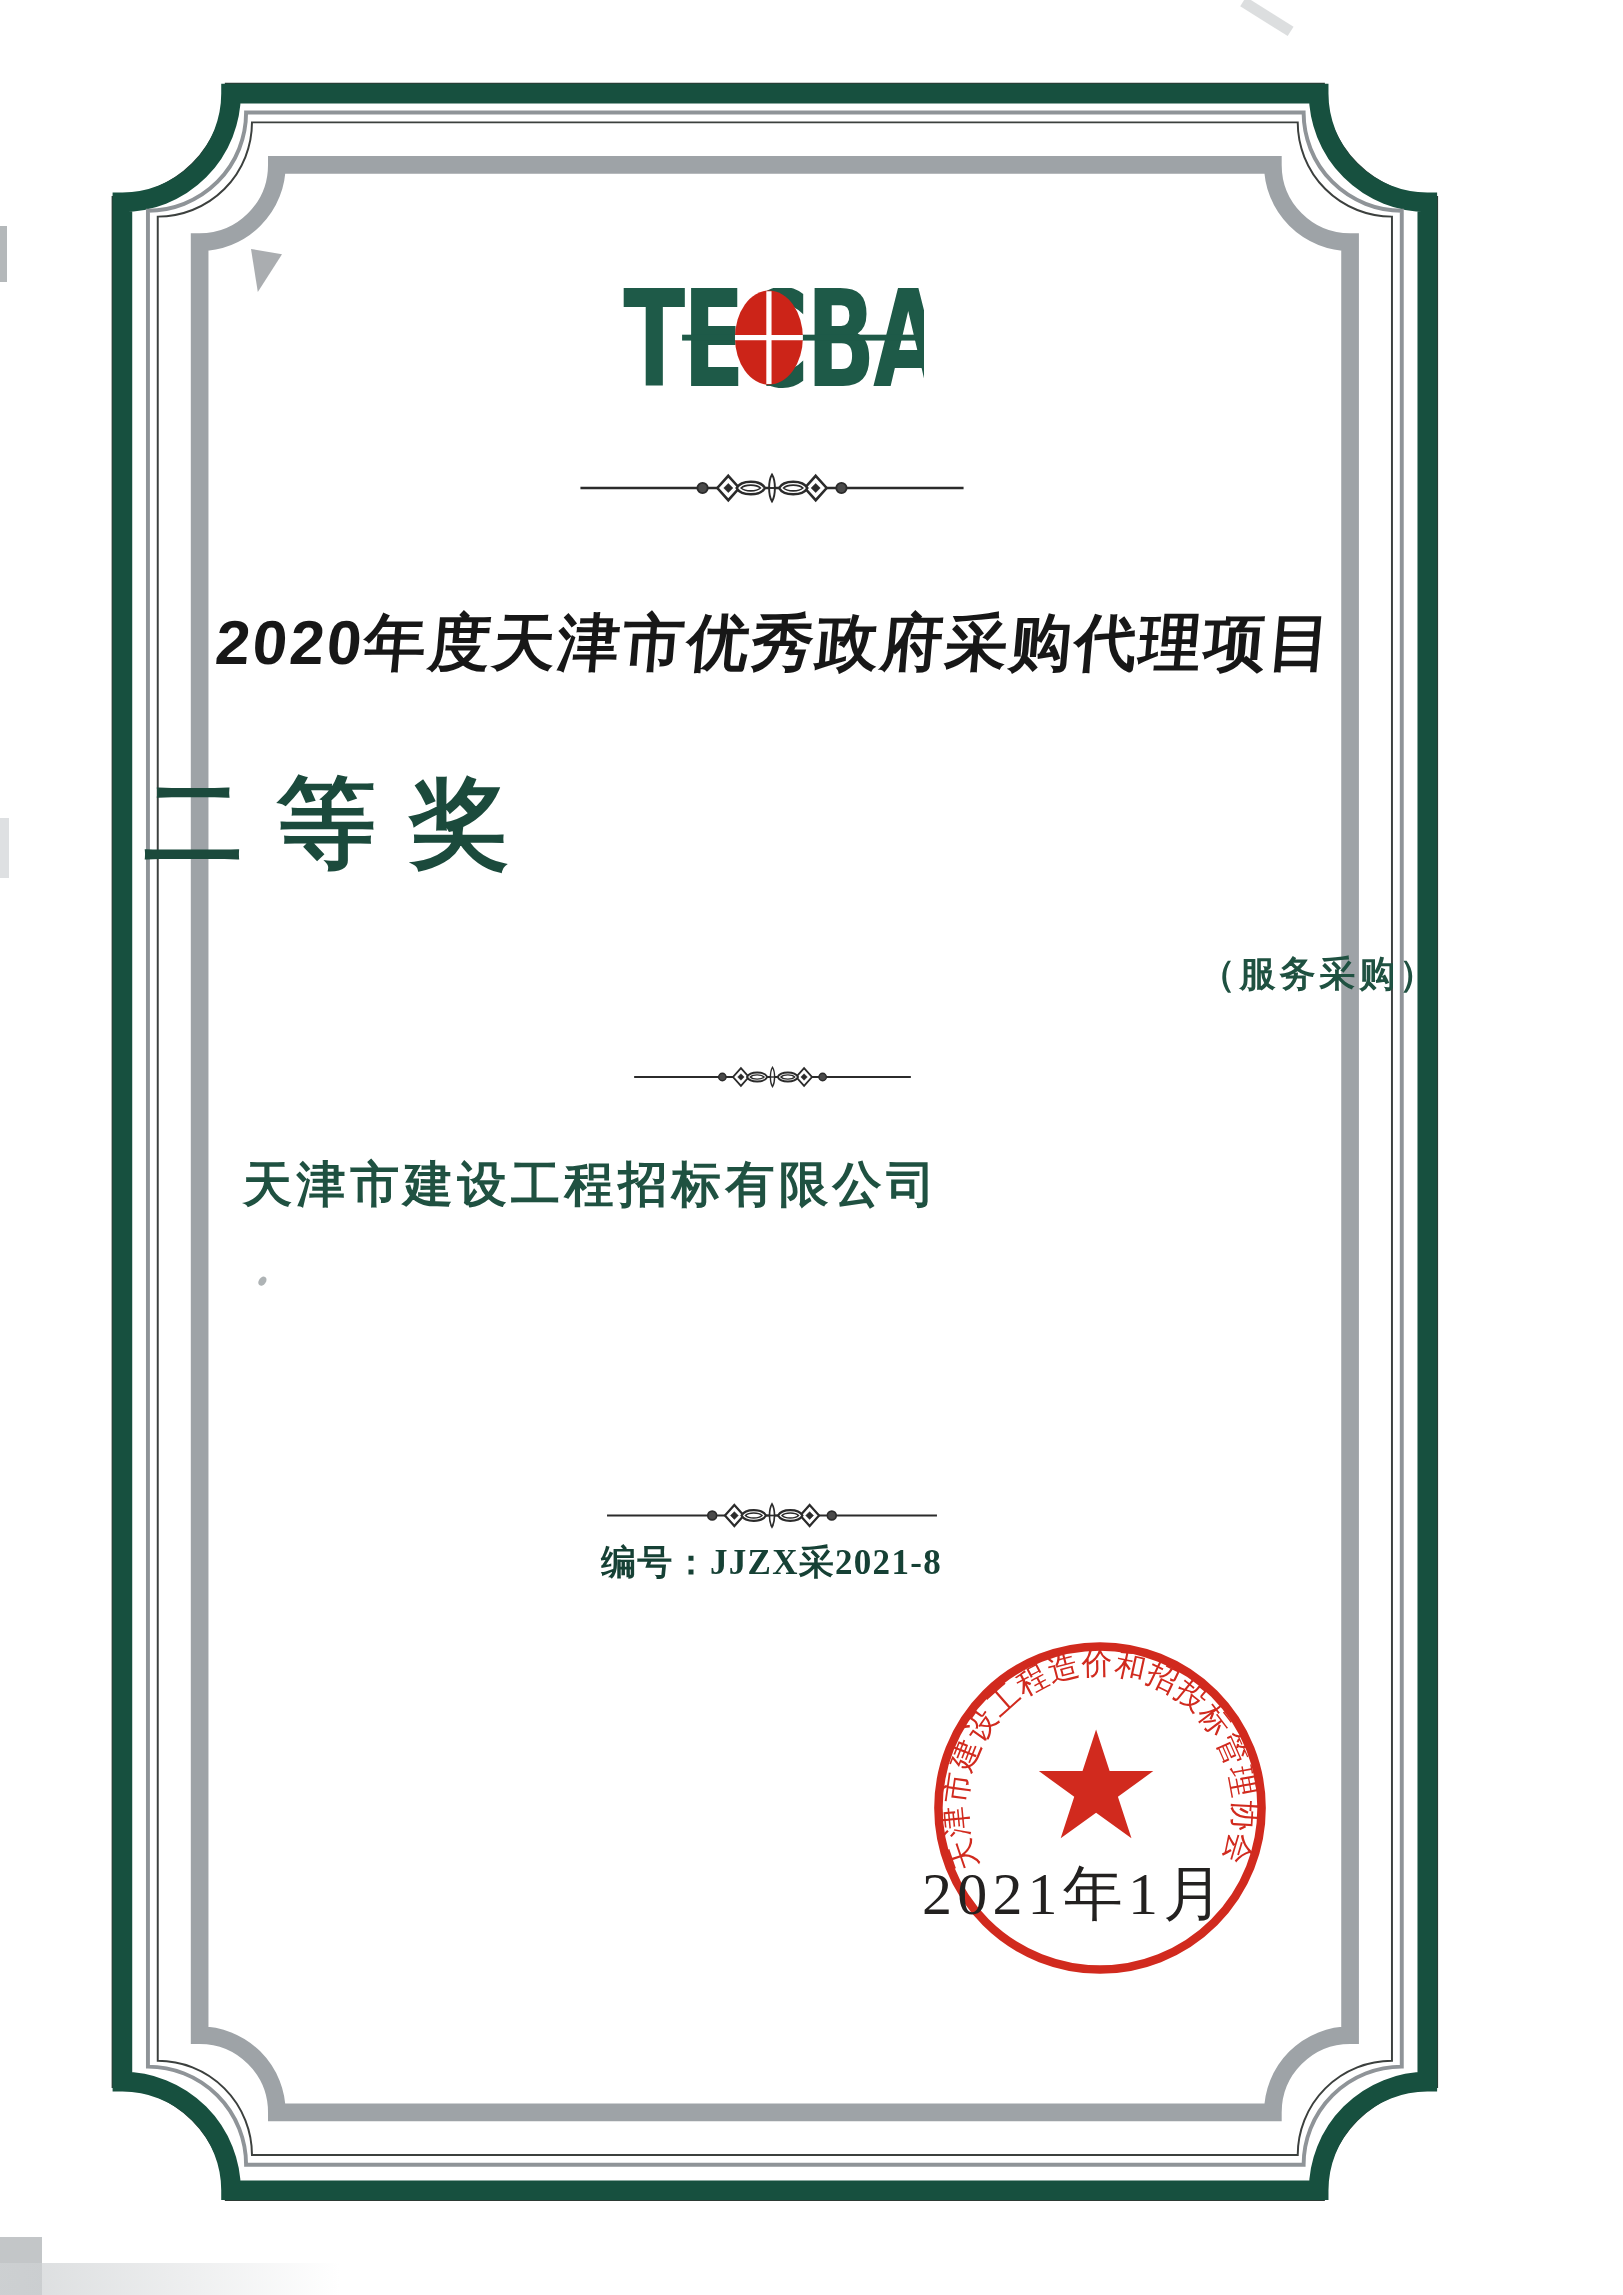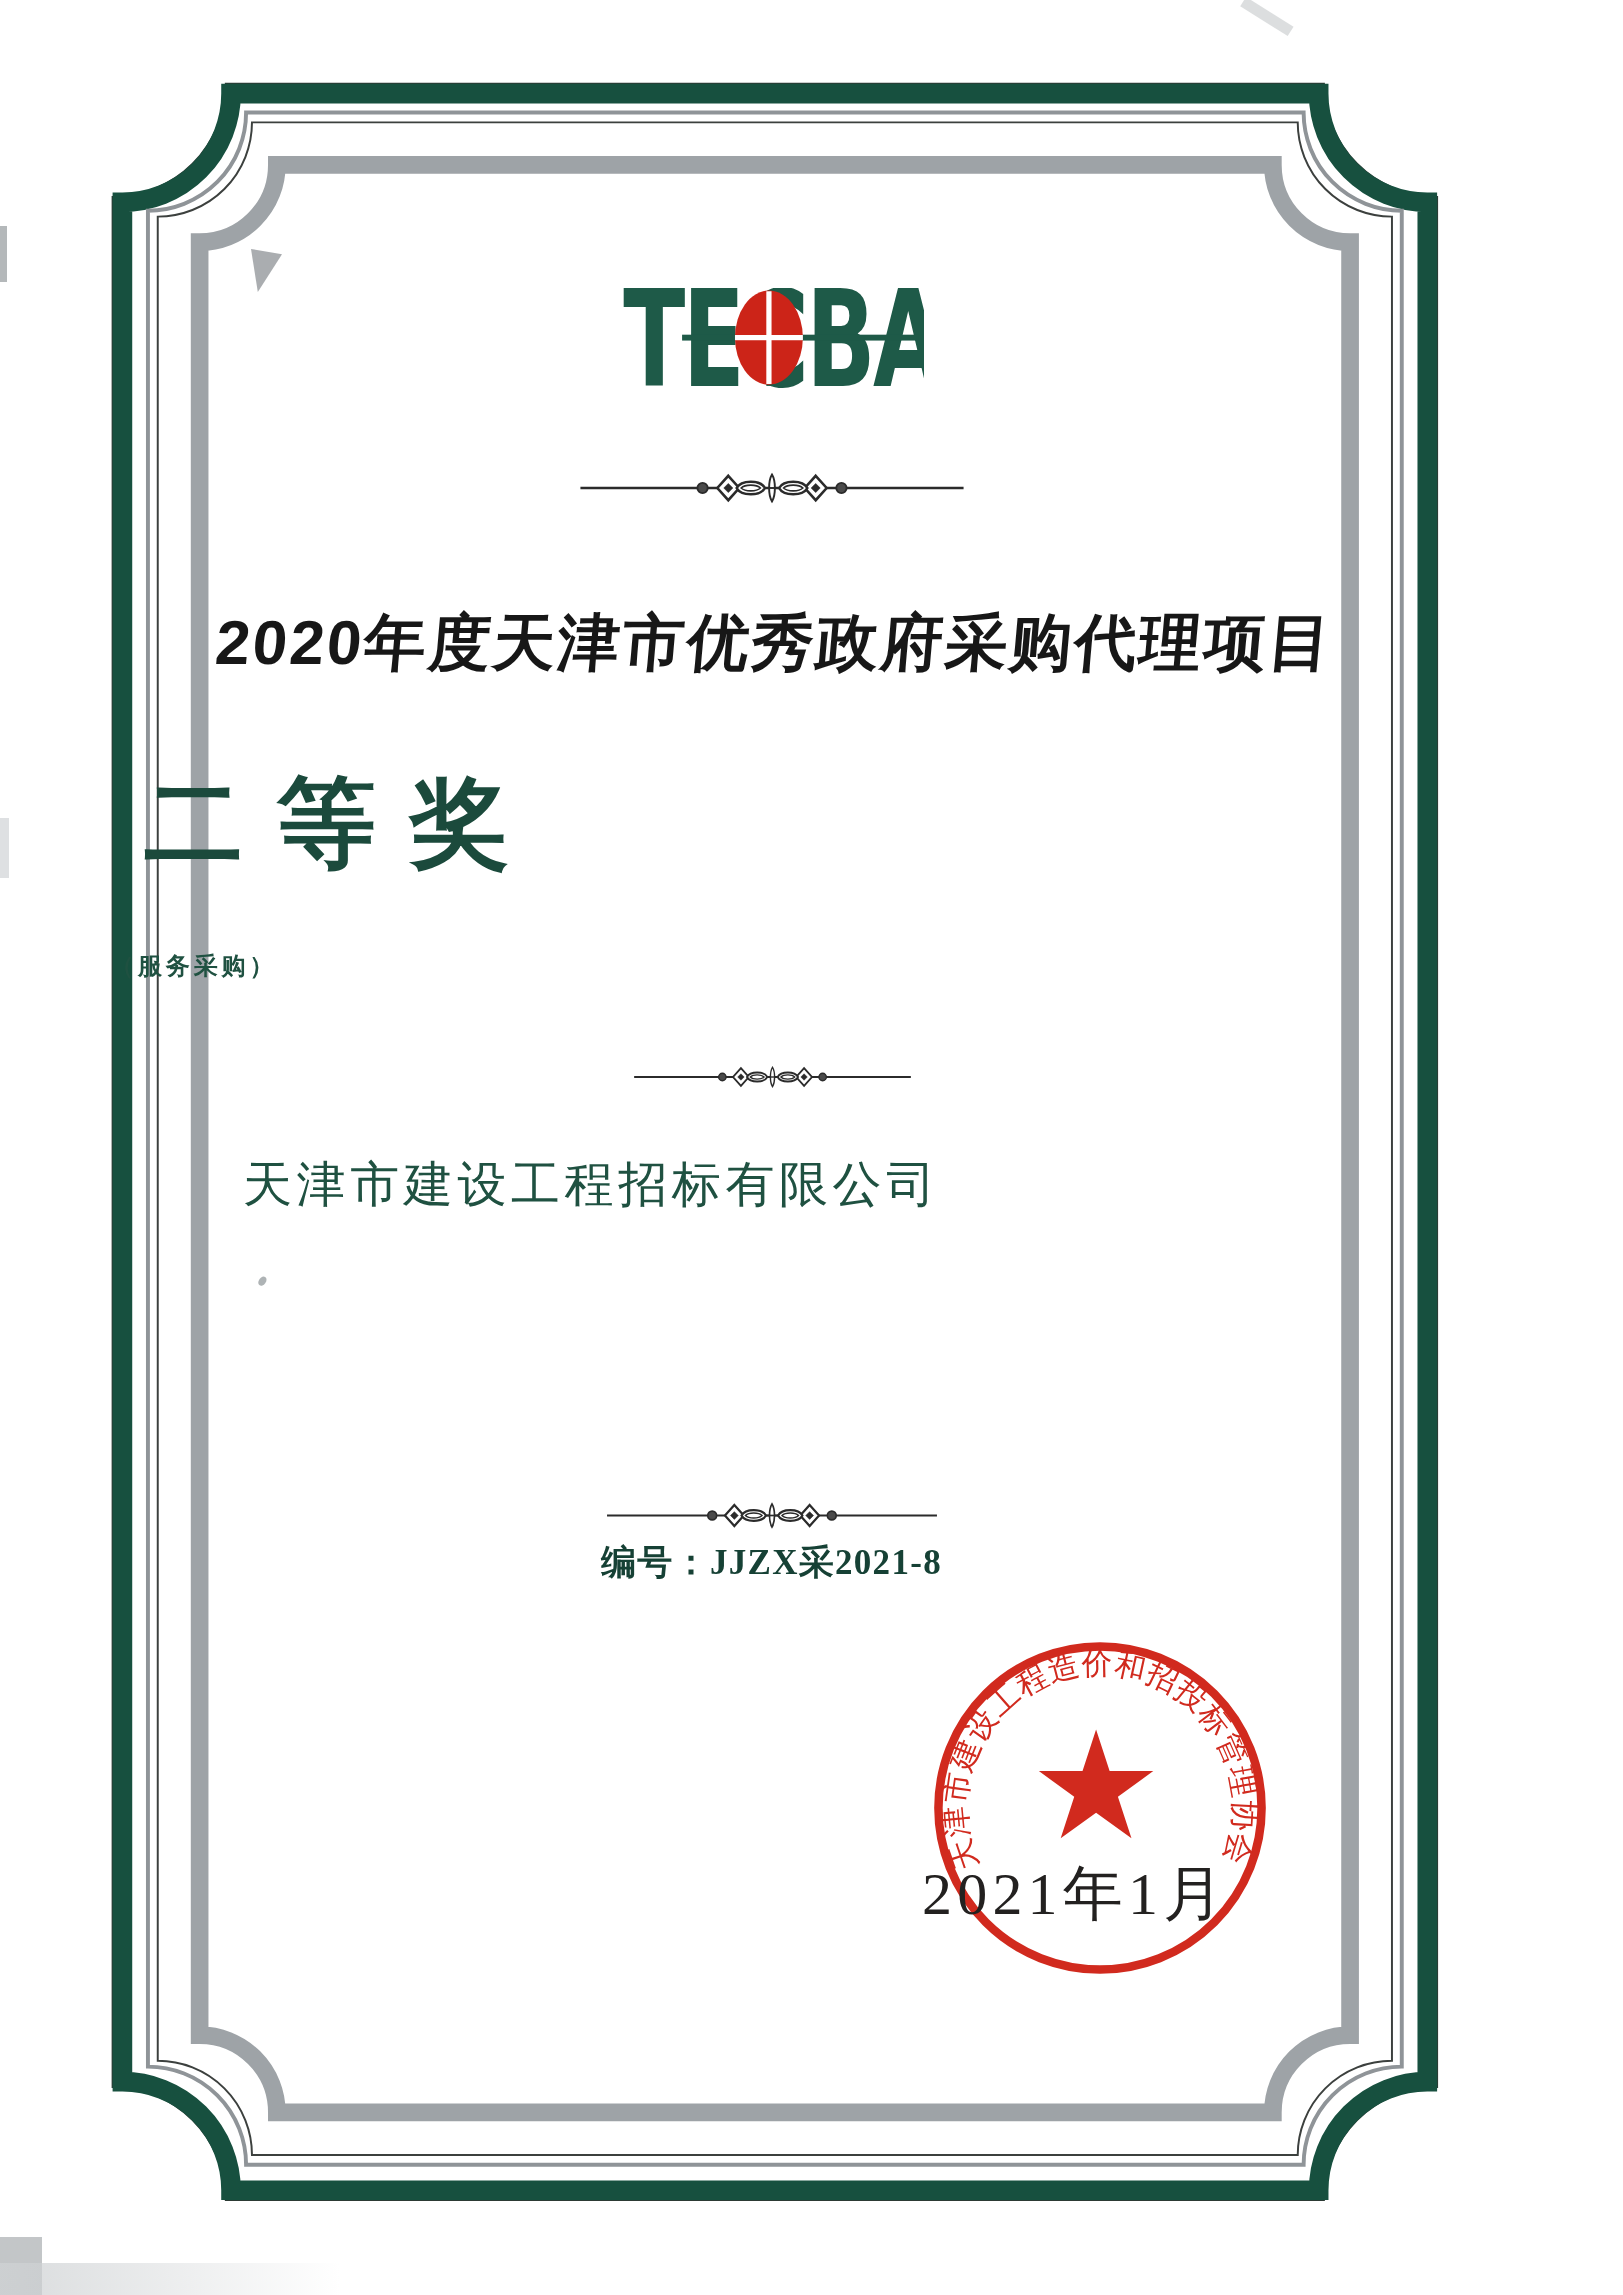--- a/index.html
+++ b/index.html
@@ -13,25 +13,25 @@
   .logo-box{left:623px;top:288px;width:301px;height:111px;}
   .divider{z-index:2;}
   .divider svg{display:block;width:100%;height:100%;}
 
   .title{left:110px;top:601px;width:1329px;text-align:center;
          font-size:62px;font-weight:bold;letter-spacing:2.6px;
          color:var(--title-black);transform:skewX(-5deg);}
   .award{left:110px;top:758px;width:1329px;text-align:left;
          font-size:99px;font-weight:bold;letter-spacing:34px;padding-left:34px;
          box-sizing:border-box;color:var(--award-green);}
-  .category{left:110px;top:950px;width:1329px;text-align:left;
+  .category{left:110px;top:950px;width:1329px;text-align:right;
          font-family:Liberation Sans, sans-serif;
-         font-size:24px;font-weight:bold;letter-spacing:3.9px;color:var(--text-green);}
+         font-size:36px;font-weight:bold;letter-spacing:3.9px;color:var(--text-green);}
   .company{left:243px;top:1152px;font-family:"Liberation Serif", serif;
-         font-size:49px;font-weight:normal;letter-spacing:4.6px;color:var(--text-green);}
+         font-size:49px;font-weight:bold;letter-spacing:4.6px;color:var(--text-green);}
   .proj1{left:268px;top:1238px;font-size:51px;font-weight:bold;letter-spacing:11px;
          color:var(--text-green);}
   .proj2{left:241px;top:1322px;font-size:51px;font-weight:bold;letter-spacing:14.4px;
          color:var(--text-green);}
   .serial{left:601px;top:1539px;font-family:"Liberation Serif", serif;
          font-size:35px;font-weight:bold;letter-spacing:1.3px;color:var(--serial-green);}
   .stamp-box{left:926px;top:1634px;width:348px;height:348px;z-index:2;}
   .date{left:922px;top:1854px;font-family:"Liberation Serif", serif;
          font-size:60px;letter-spacing:5.2px;color:var(--date-black);z-index:3;}
 

